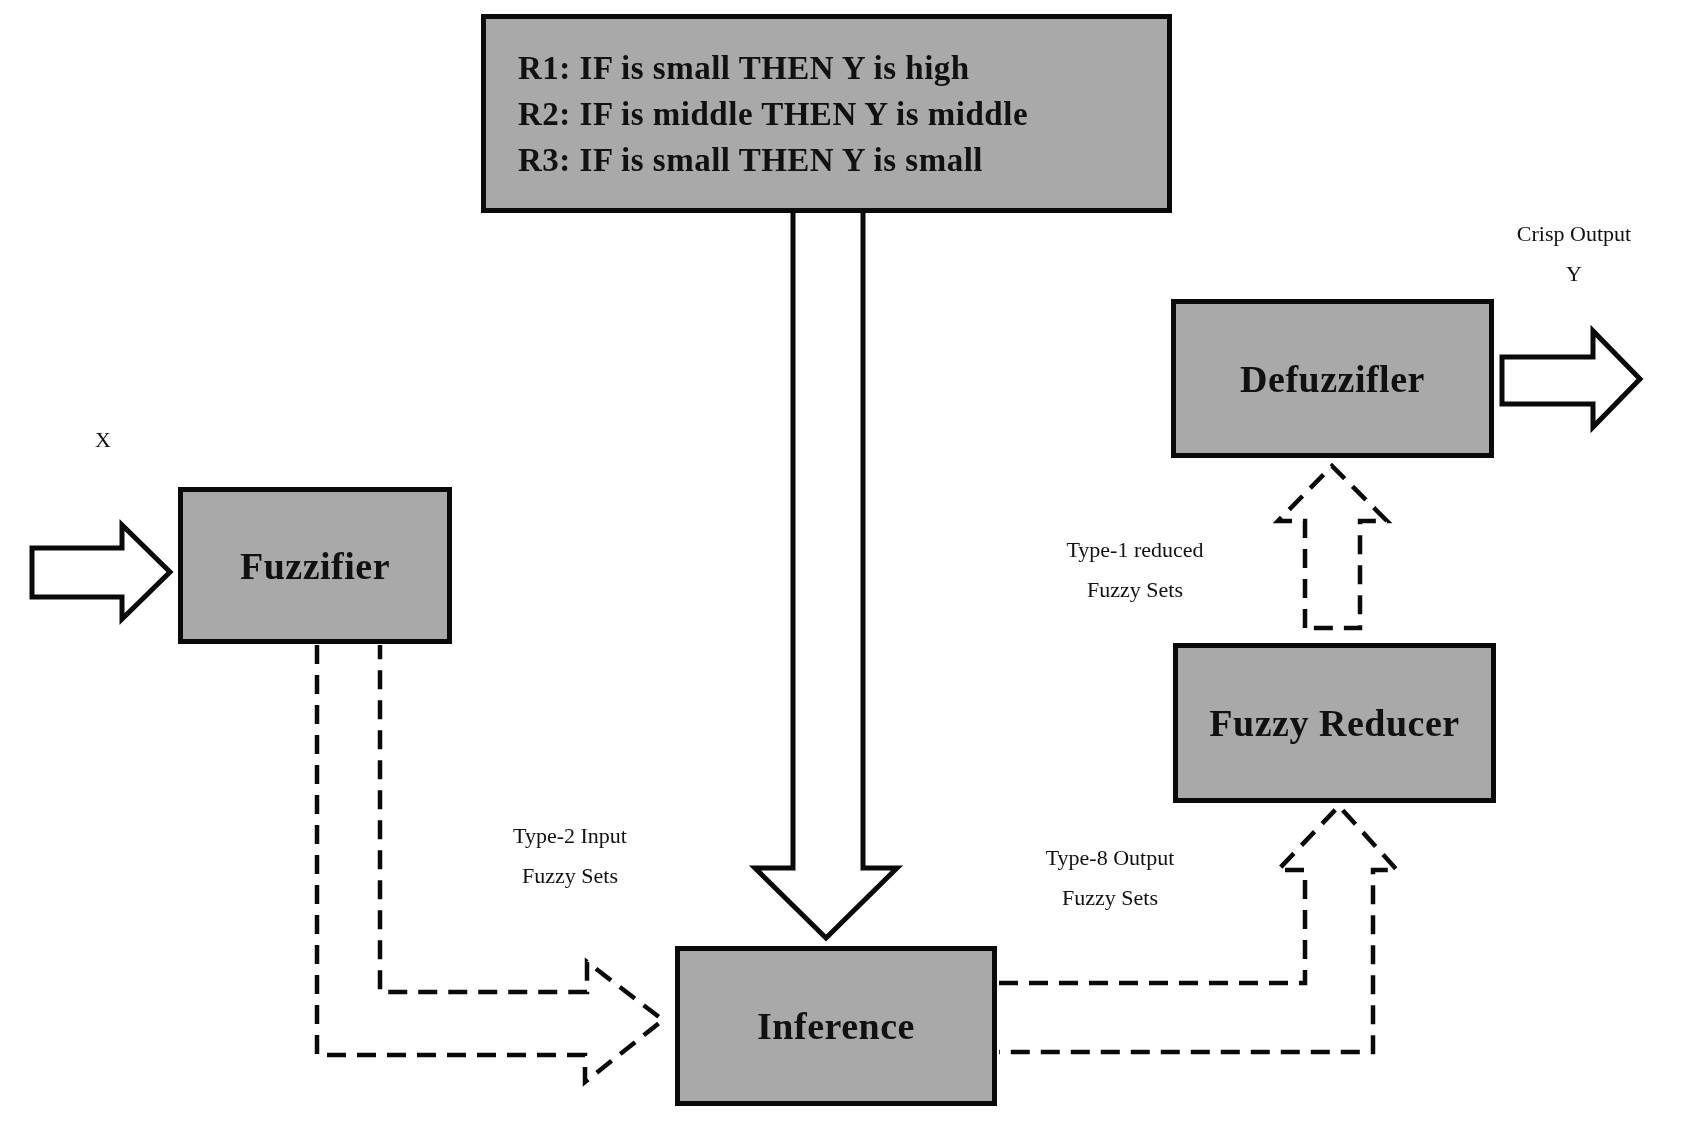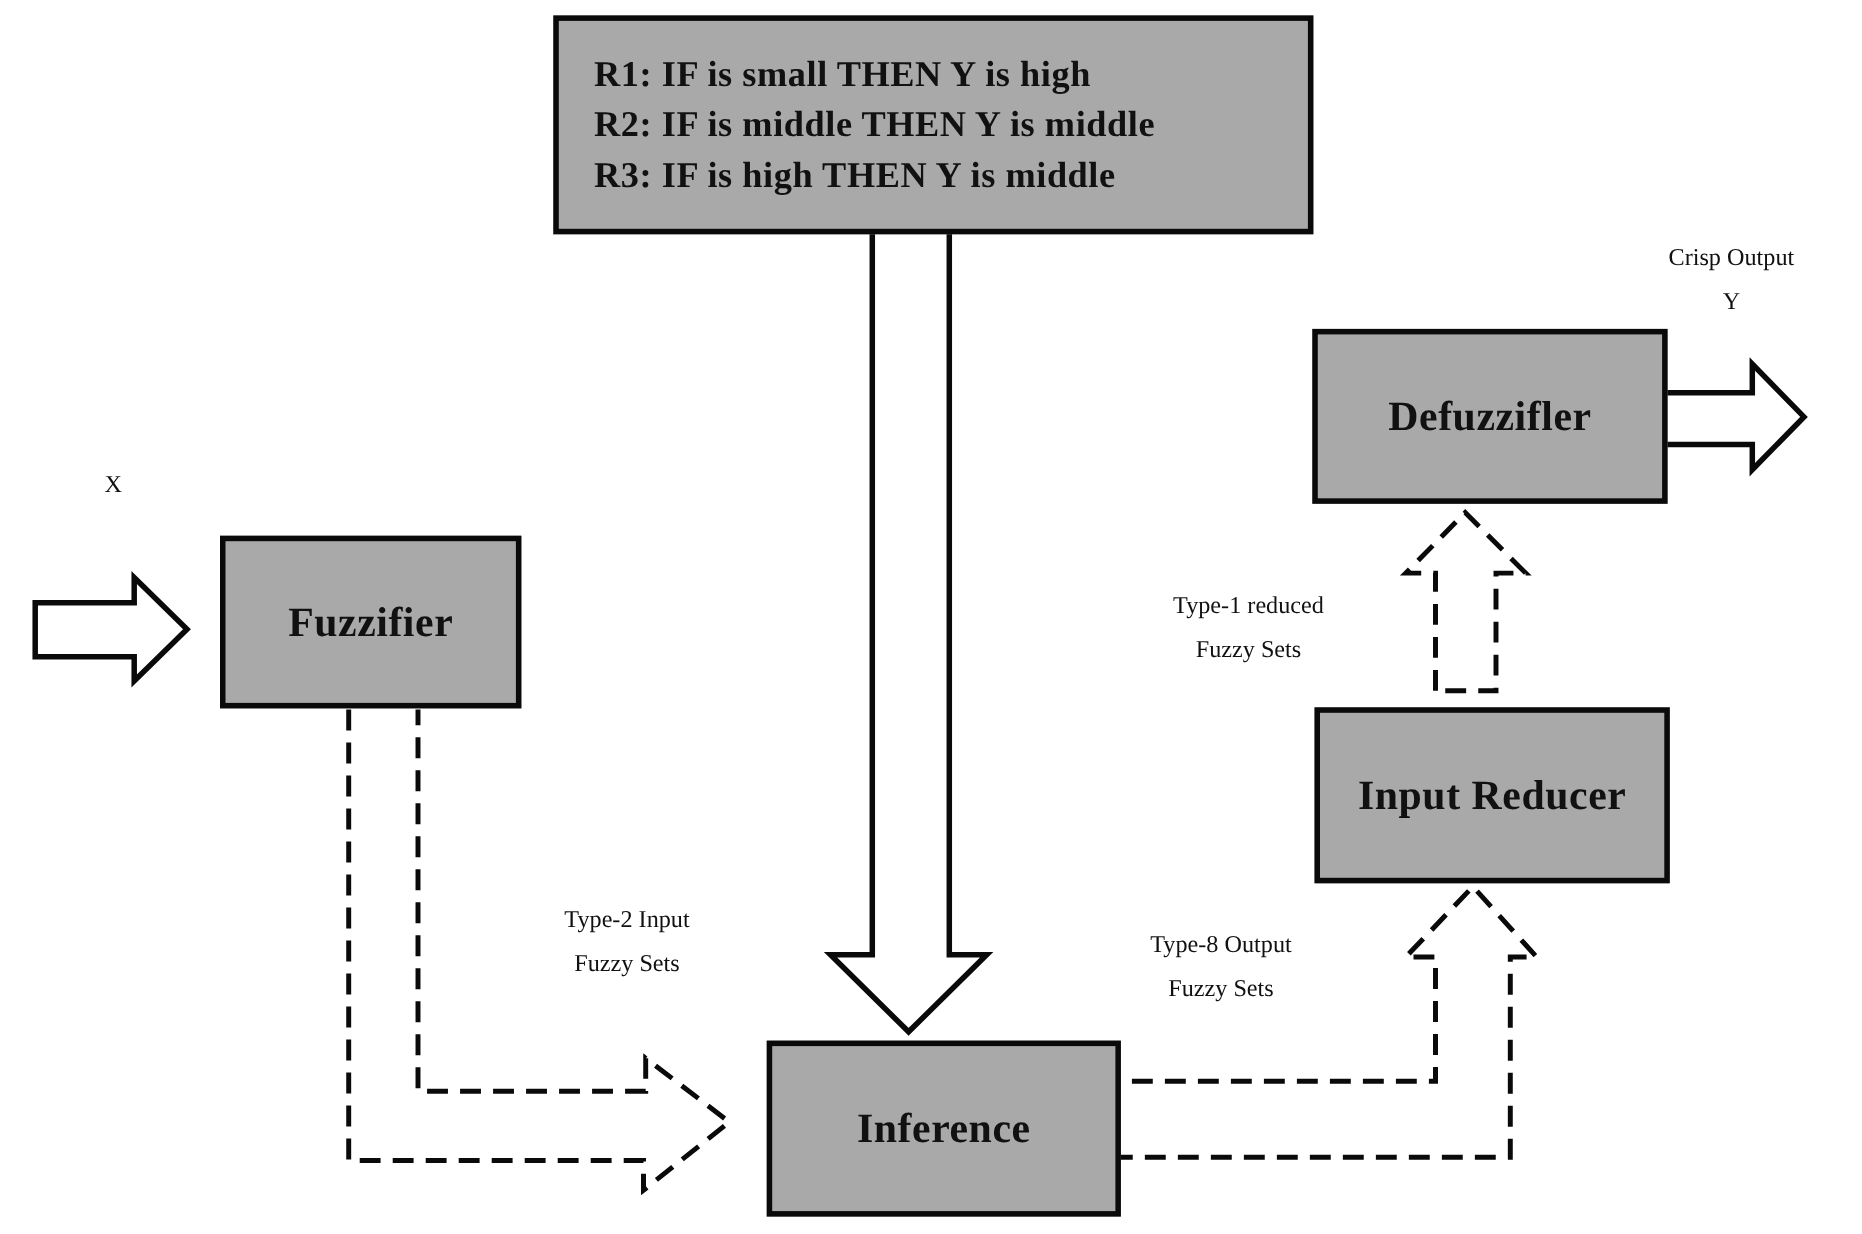--- a/index.html
+++ b/index.html
@@ -42,21 +42,20 @@
     position: absolute;
     box-sizing: border-box;
     background: var(--box-fill);
     border: 5px solid var(--box-border);
     display: flex;
     align-items: center;
     justify-content: center;
     font-weight: bold;
     font-size: 38px;
     letter-spacing: 0.5px;
-    margin-left: 22px;
   }
   .rules-box {
     left: 481px; top: 14px;
     width: 691px; height: 199px;
     flex-direction: column;
     align-items: flex-start;
     justify-content: center;
     padding-left: 32px;
     font-size: 33px;
     line-height: 46px;
@@ -95,33 +94,33 @@
     <path class="dashed-line" d="M 317 645 L 317 1055 L 585 1055 L 585 1082 L 663 1020 L 587 962 L 587 992 L 380 992 L 380 645"></path>
 
     <path class="dashed-line" d="M 999 983 L 1305 983 L 1305 870 L 1278 870 L 1339 806 L 1397 870 L 1373 870 L 1373 1052 L 999 1052"></path>
 
     <polygon class="dashed-line" points="1305,628 1305,521 1278,521 1332,466 1387,521 1360,521 1360,628"></polygon>
   </svg>
 
   <div class="gbox rules-box">
     <div>R1: IF is small THEN Y is high</div>
     <div>R2: IF is middle THEN Y is middle</div>
-    <div>R3: IF is high THEN Y is middle</div>
+    <div>R3: IF is small THEN Y is small</div>
   </div>
 
   <div class="gbox fuzzifier-box">
     <span>Fuzzifier</span>
   </div>
 
   <div class="gbox inference-box">
     <span>Inference</span>
   </div>
 
   <div class="gbox typereducer-box">
-    <span>Input Reducer</span>
+    <span>Fuzzy Reducer</span>
   </div>
 
   <div class="gbox defuzzifier-box">
     <span>Defuzzifler</span>
   </div>
 
   <div class="flabel lbl-crisp-input">
     <div>X</div>
   </div>
 

